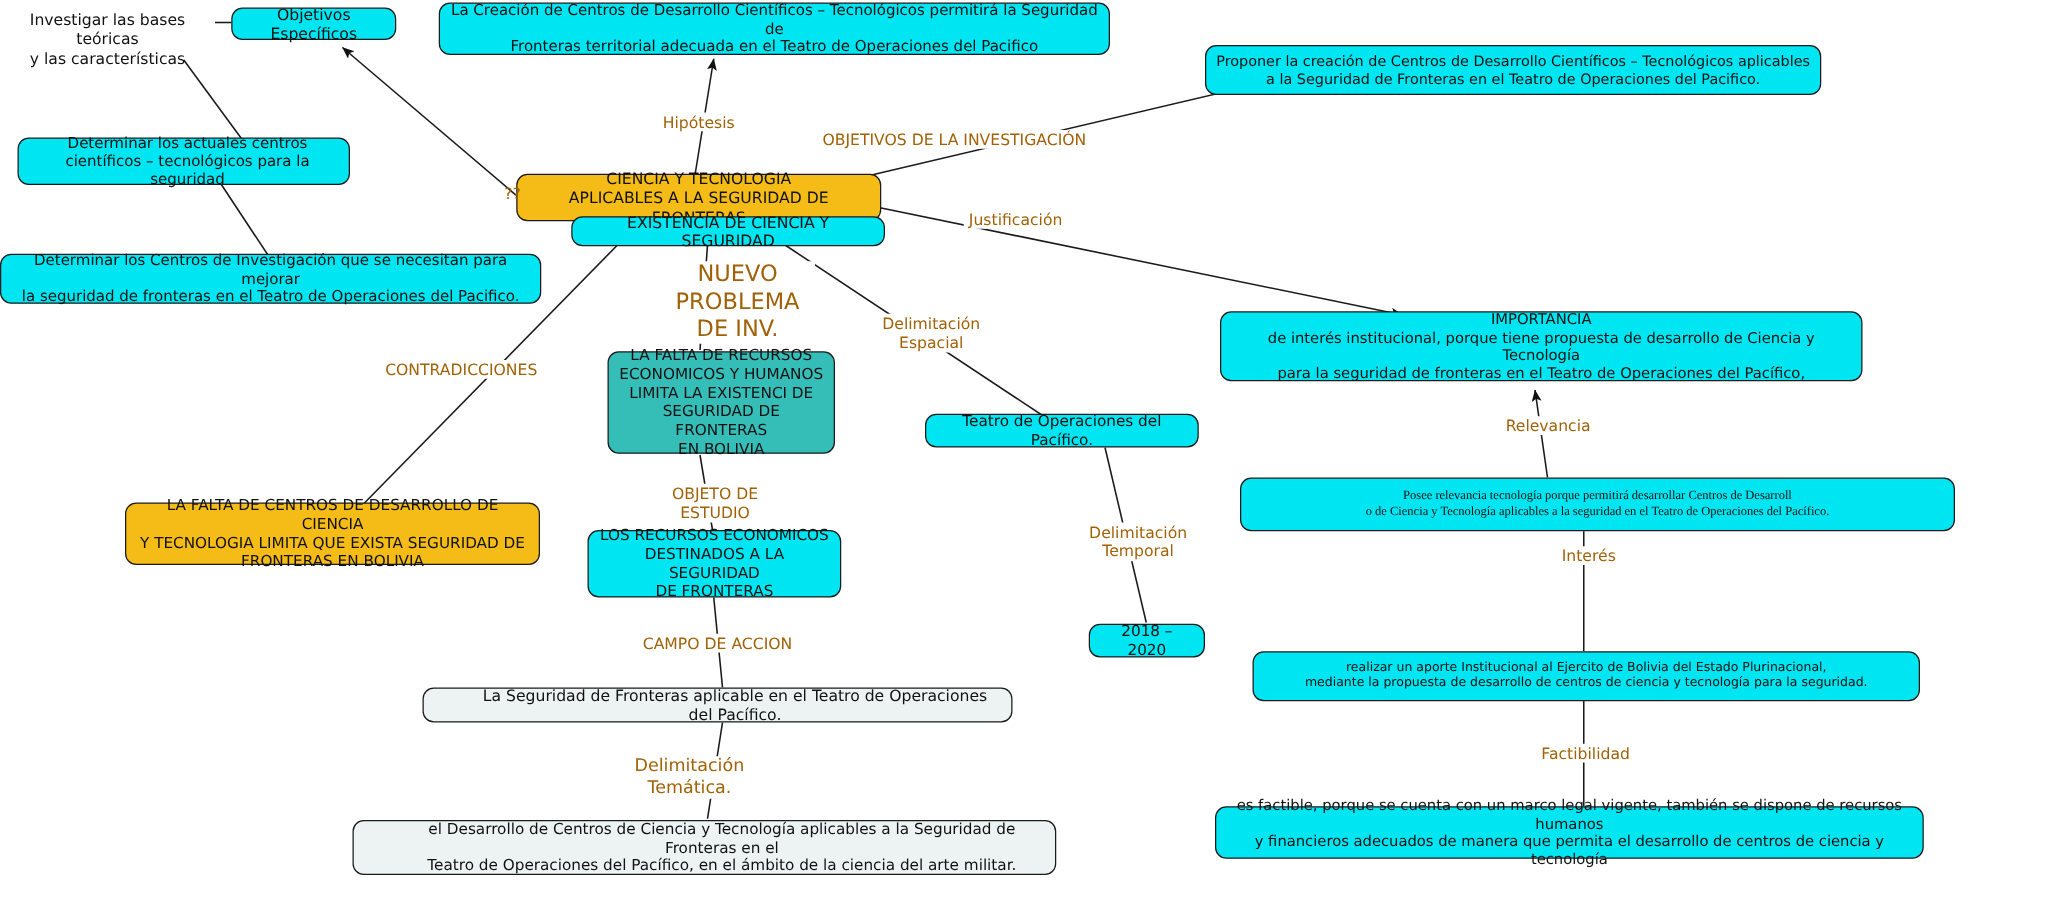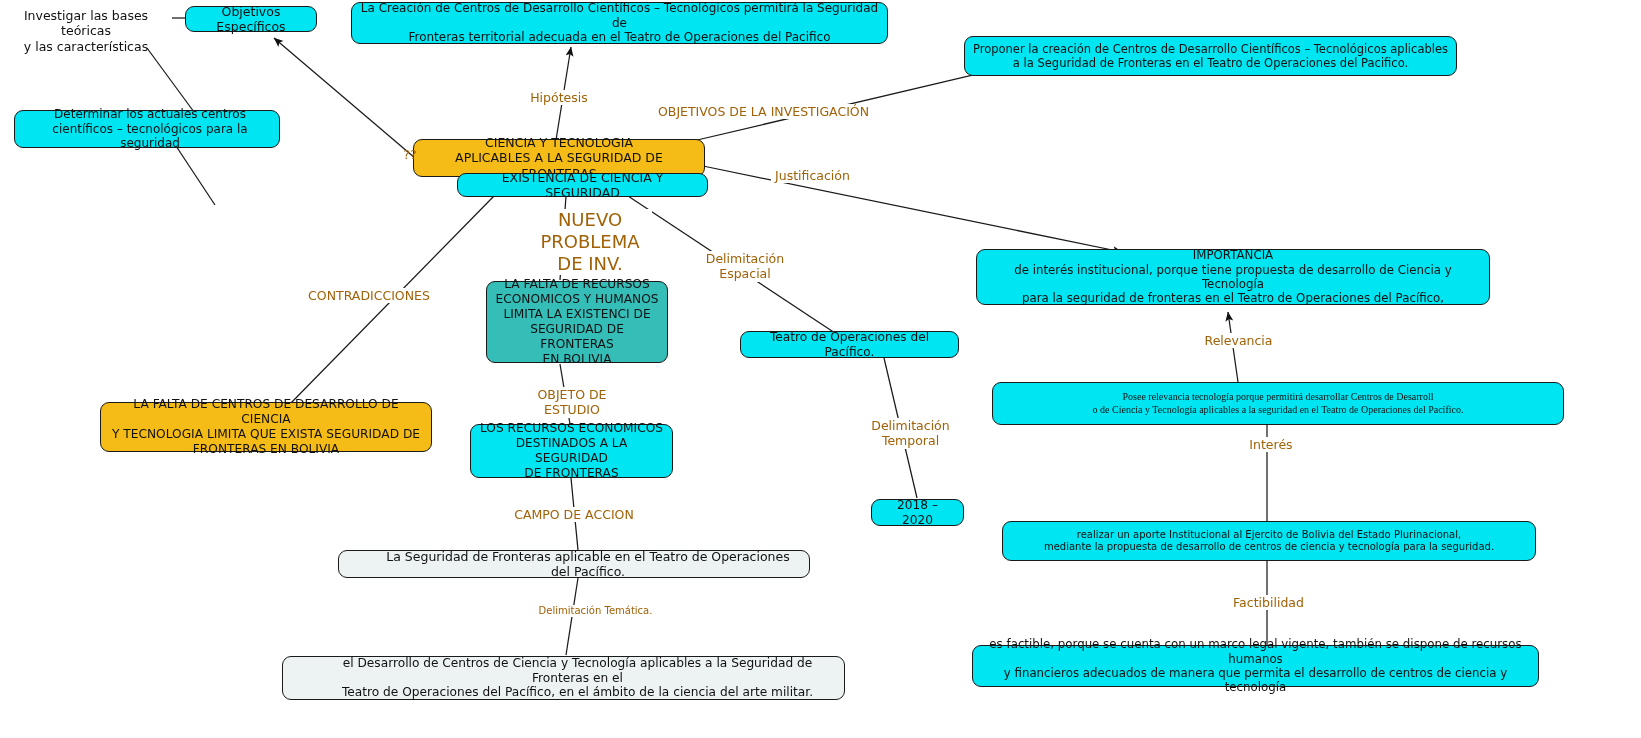--- a/index.html
+++ b/index.html
@@ -115,20 +115,22 @@
 
   <div class="node cyan" style="left:351px; top:2px; width:537px; height:42px; font-size:12px;">La Creación de Centros de Desarrollo Científicos – Tecnológicos permitirá la Seguridad de
 Fronteras territorial adecuada en el Teatro de Operaciones del Pacifico</div>
 
   <div class="node cyan" style="left:964px; top:36px; width:493px; height:40px; font-size:11.5px;">Proponer la creación de Centros de Desarrollo Científicos – Tecnológicos aplicables
 a la Seguridad de Fronteras en el Teatro de Operaciones del Pacifico.</div>
 
   <div class="node cyan" style="left:14px; top:110px; width:266px; height:38px; font-size:12px;padding-left:14px;">Determinar los actuales centros
 científicos – tecnológicos para la seguridad</div>
 
+  <div class="node cyan" style="left:0px; top:203px; width:433px; height:40px; font-size:12px;">Determinar los Centros de Investigación que se necesitan para mejorar
+la seguridad de fronteras en el Teatro de Operaciones del Pacifico.</div>
 
   <div class="node orange" style="left:413px; top:139px; width:292px; height:38px; font-size:12.5px;">CIENCIA Y TECNOLOGIA
 APLICABLES A LA SEGURIDAD DE FRONTERAS</div>
 
   <div class="node cyan" style="left:457px; top:173px; width:251px; height:24px; font-size:12.5px;">EXISTENCIA DE CIENCIA Y SEGURIDAD</div>
 
   <div class="node cyan" style="left:976px; top:249px; width:514px; height:56px; font-size:11.8px;">IMPORTANCIA
 de interés institucional, porque tiene propuesta de desarrollo de Ciencia y Tecnología
 para la seguridad de fronteras en el Teatro de Operaciones del Pacífico,</div>
 
@@ -184,15 +186,15 @@
   <div class="edge-label" style="left:843px; top:418px; width:131px; font-size:12.5px;">Delimitación Temporal</div>
 
   <div class="edge-label" style="left:1200px; top:333px; width:73px; font-size:12.5px;">Relevancia</div>
 
   <div class="edge-label" style="left:1243px; top:437px; width:52px; font-size:12.5px;">Interés</div>
 
   <div class="edge-label" style="left:510px; top:507px; width:124px; font-size:12.5px;">CAMPO DE ACCION</div>
 
   <div class="edge-label" style="left:1228px; top:595px; width:77px; font-size:12.5px;">Factibilidad</div>
 
-  <div class="edge-label" style="left:524px; top:605px; width:139px; font-size:10px;">Delimitación Temática.</div>
+  <div class="edge-label" style="left:480px; top:605px; width:139px; font-size:14px;">Delimitación Temática.</div>
 
 </div>
 
 </body></html>

